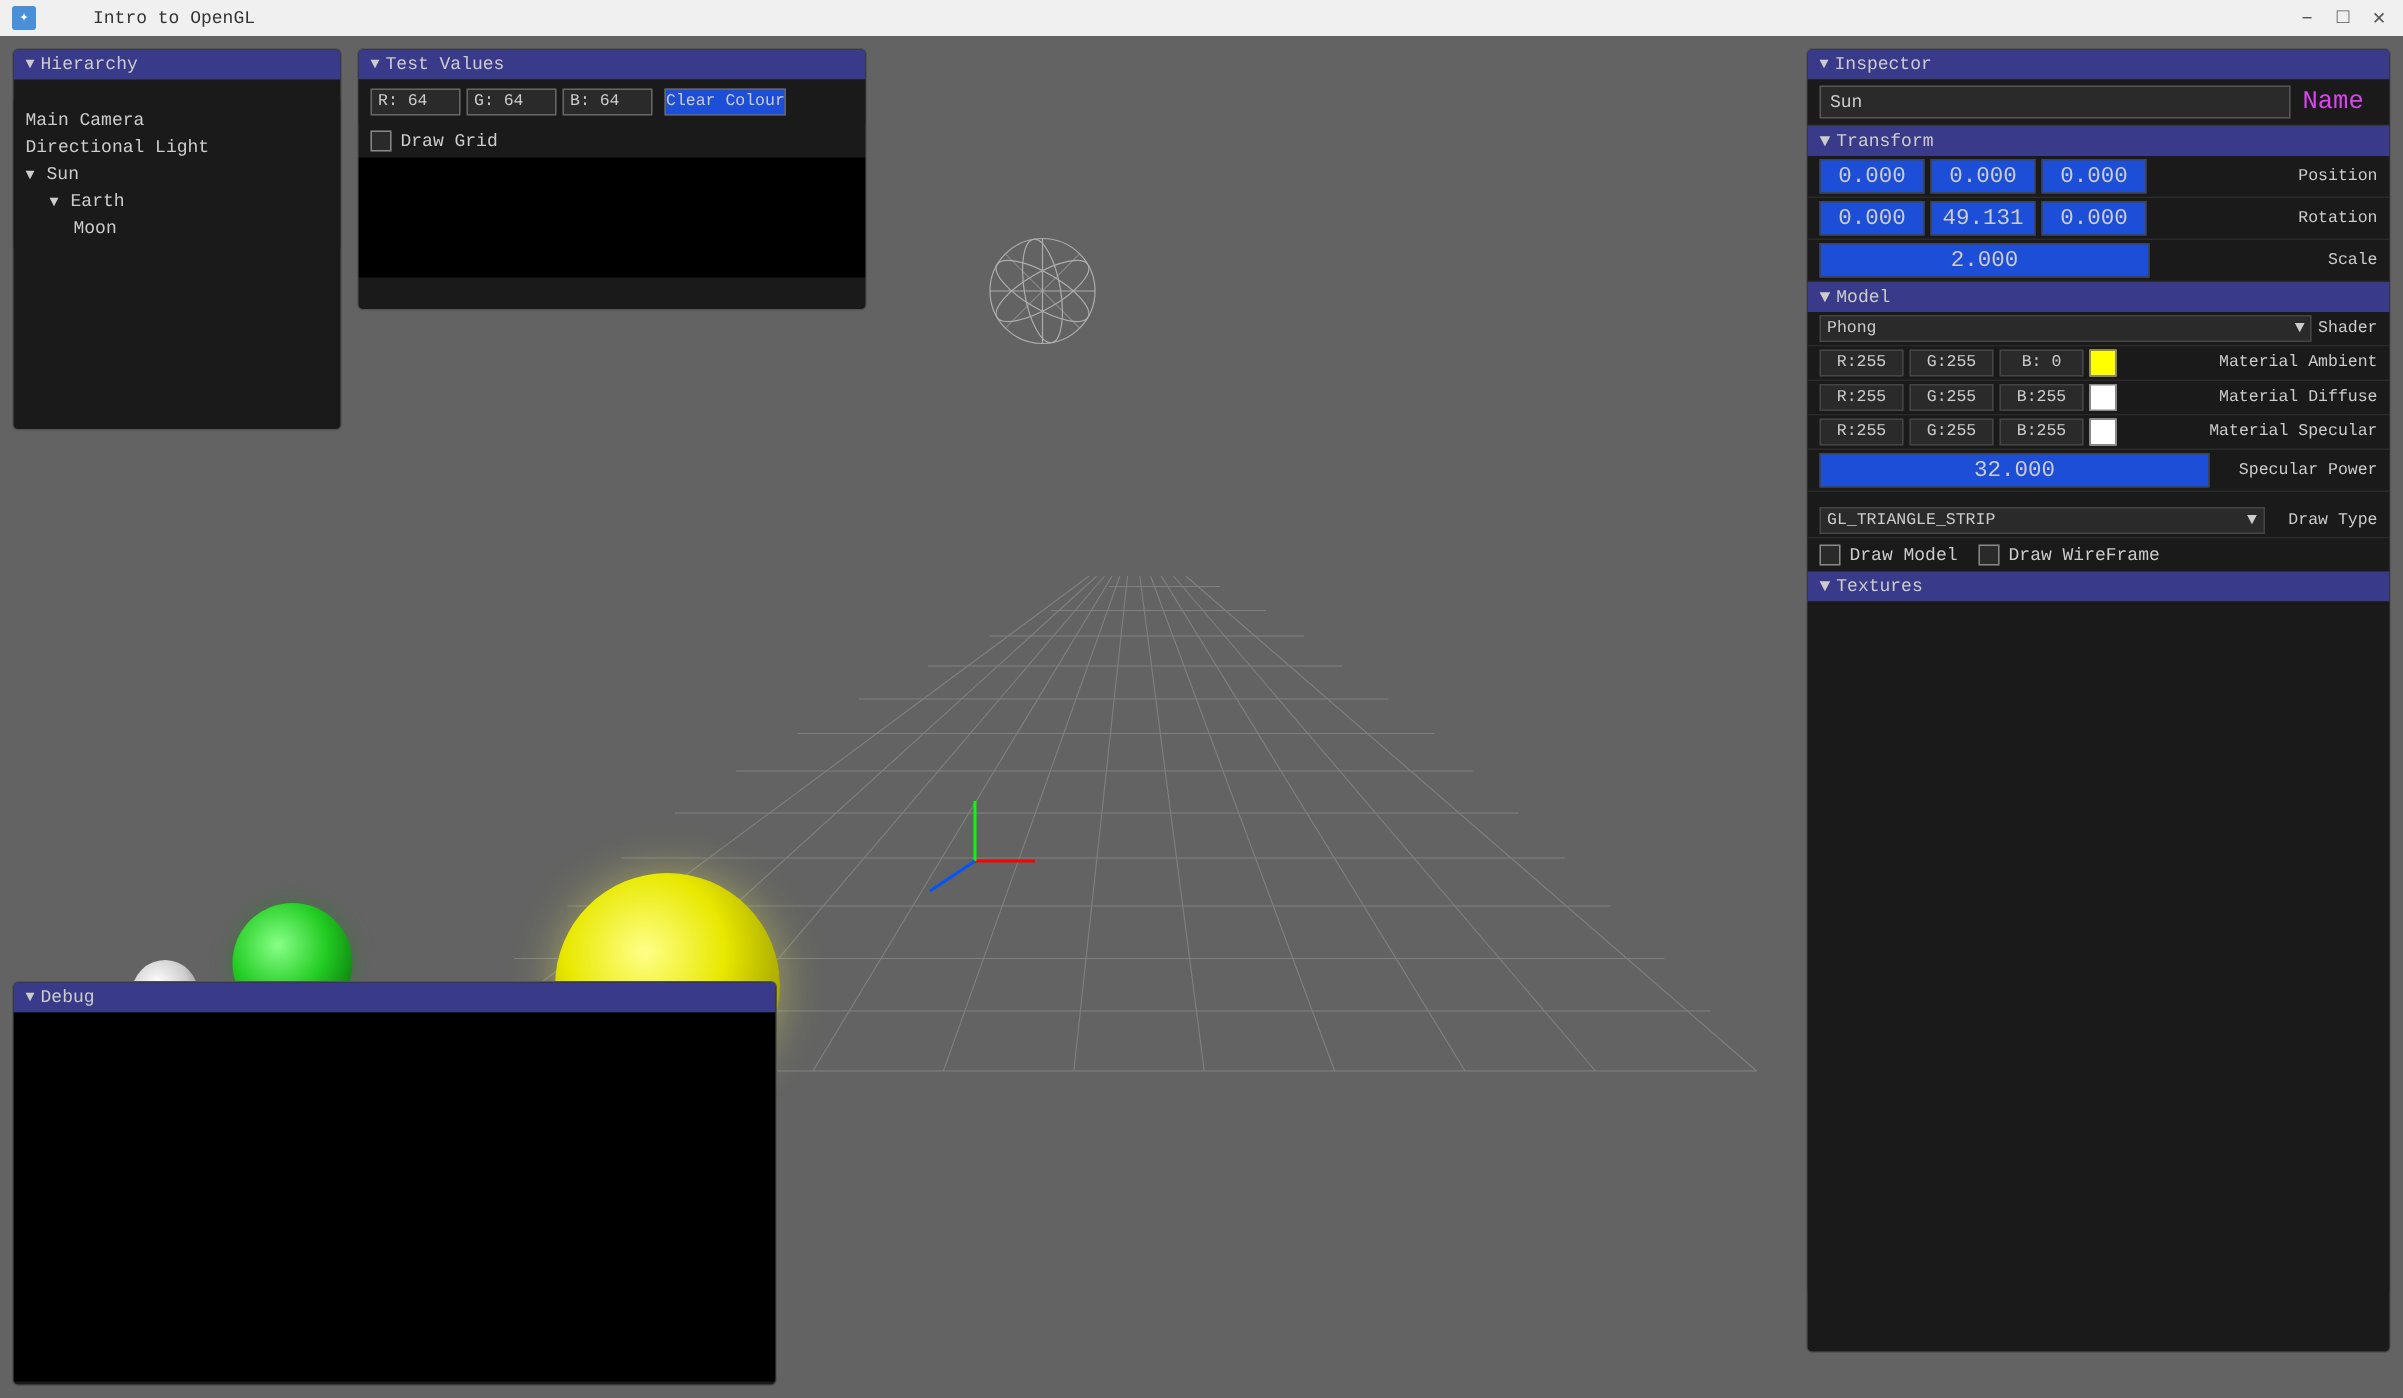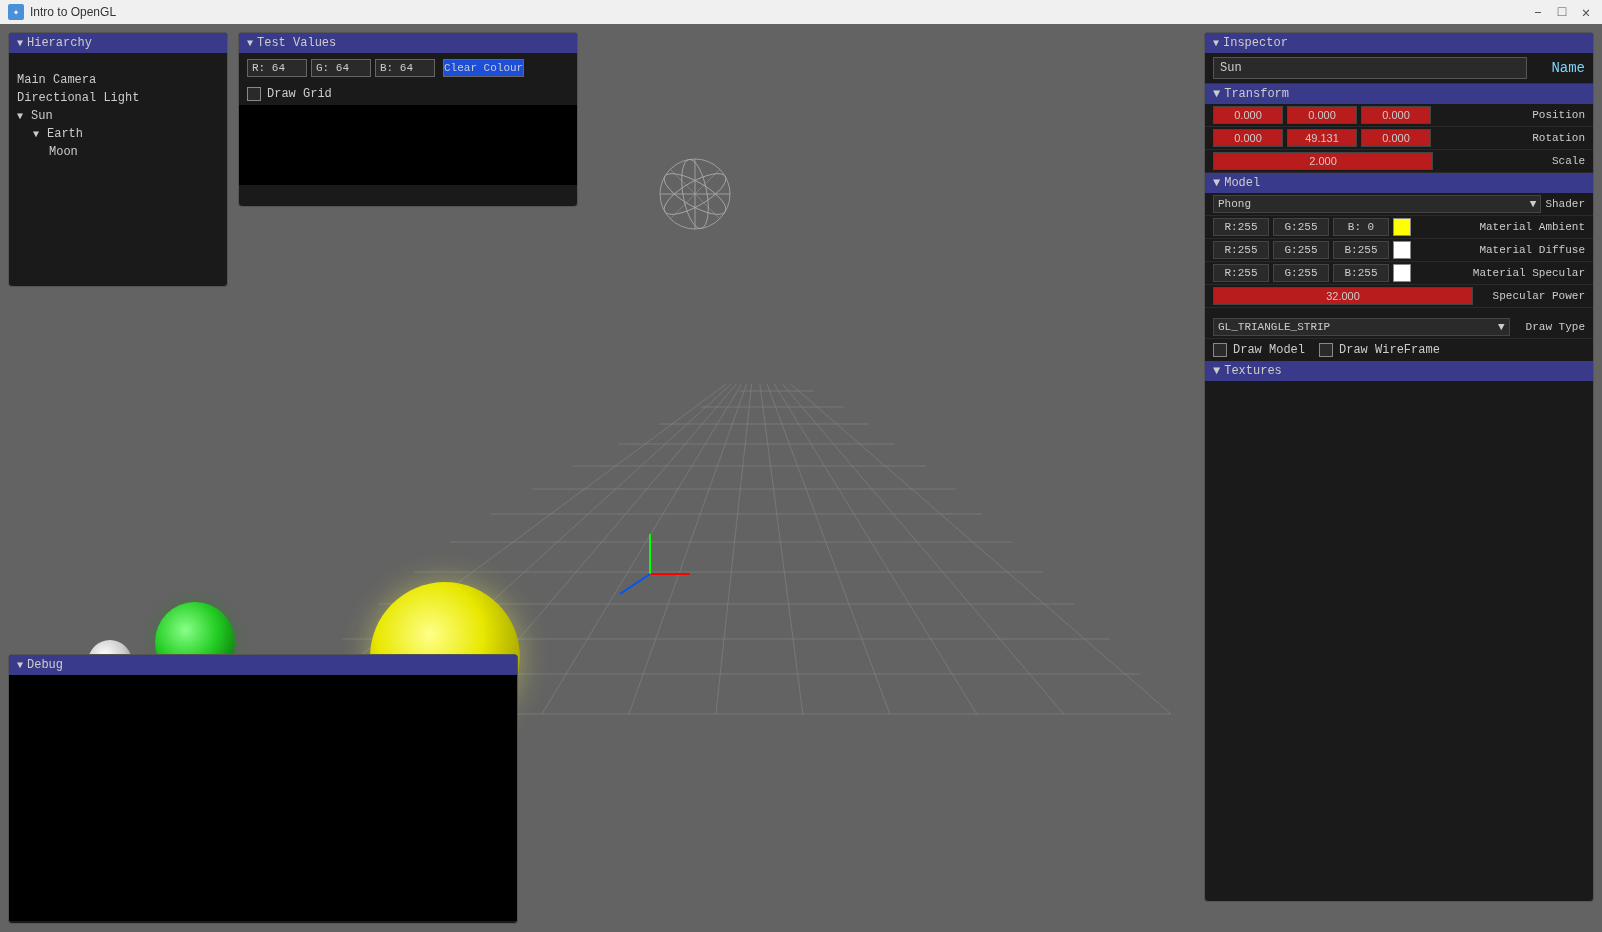--- a/index.html
+++ b/index.html
@@ -36,21 +36,22 @@
       display: flex;
       align-items: center;
       justify-content: center;
       font-size: 10px;
       color: white;
       flex-shrink: 0;
     }
     .title-bar-text {
       font-size: 12px;
       color: #333;
-      font-family: Liberation Sans, sans-serif;
+      font-family: Liberation Mono, monospace;
+      margin-left: 32px;
     }
     .title-bar-controls {
       position: absolute;
       right: 8px;
       display: flex;
       gap: 8px;
     }
     .title-btn {
       width: 16px;
       height: 16px;
@@ -190,48 +191,47 @@
     .inspector-name-input {
       flex: 1;
       background: #2a2a2a;
       border: 1px solid #555;
       color: #ccc;
       font-family: 'Courier New', monospace;
       font-size: 12px;
       padding: 3px 6px;
     }
     .inspector-name-label {
-      color: #7dd3fc;
-      font-size: 14px;
+      color: #d946ef;
+      font-size: 17px;
       min-width: 50px;
-      text-align: right;
     }
     .inspector-section-header {
       background: #3a3a8a;
       padding: 3px 8px;
       font-size: 12px;
       color: #ccc;
       display: flex;
       align-items: center;
       gap: 4px;
     }
     .inspector-row {
       display: flex;
       align-items: center;
       padding: 2px 8px;
       gap: 4px;
       border-bottom: 1px solid #2a2a2a;
       background: #1a1a1a;
     }
     .inspector-value-box {
-      background: #b91c1c;
+      background: #1d4ed8;
       border: 1px solid #444;
       color: #ccc;
-      font-family: Liberation Sans, sans-serif;
-      font-size: 11px;
+      font-family: Liberation Mono, monospace;
+      font-size: 15px;
       padding: 2px 6px;
       min-width: 70px;
       text-align: center;
     }
     .inspector-field-label {
       color: #ccc;
       font-size: 11px;
       margin-left: auto;
       white-space: nowrap;
     }

